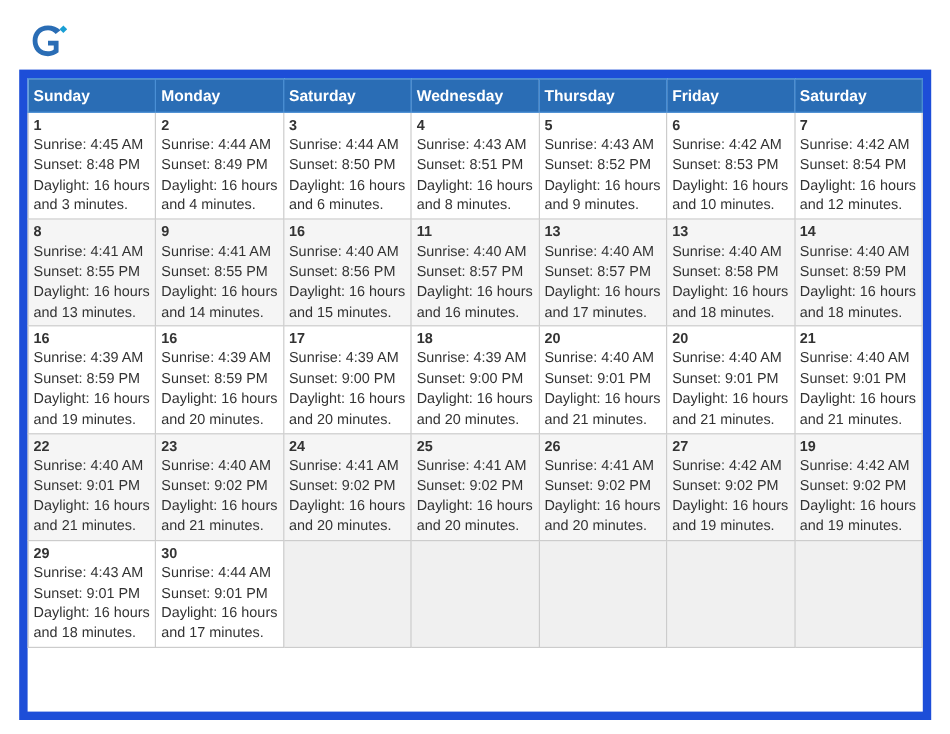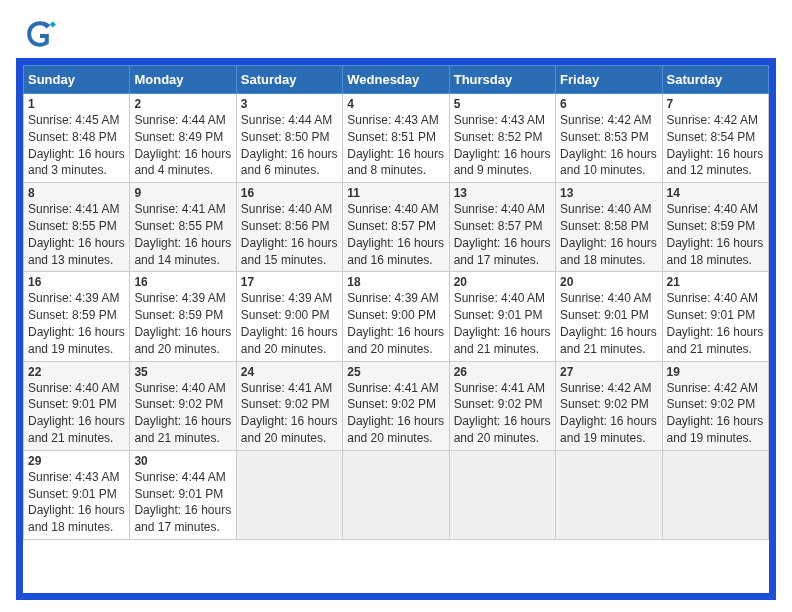--- a/index.html
+++ b/index.html
@@ -298,21 +298,21 @@
           </tr>
           <tr>
             <td>
               <span class="day-num">22</span>
               <div class="day-info" style="white-space: pre-line;">Sunrise: 4:40 AM
 Sunset: 9:01 PM
 Daylight: 16 hours
 and 21 minutes.</div>
             </td>
             <td>
-              <span class="day-num">35</span>
+              <span class="day-num">23</span>
               <div class="day-info" style="white-space: pre-line;">Sunrise: 4:40 AM
 Sunset: 9:02 PM
 Daylight: 16 hours
 and 21 minutes.</div>
             </td>
             <td>
               <span class="day-num">24</span>
               <div class="day-info" style="white-space: pre-line;">Sunrise: 4:41 AM
 Sunset: 9:02 PM
 Daylight: 16 hours

